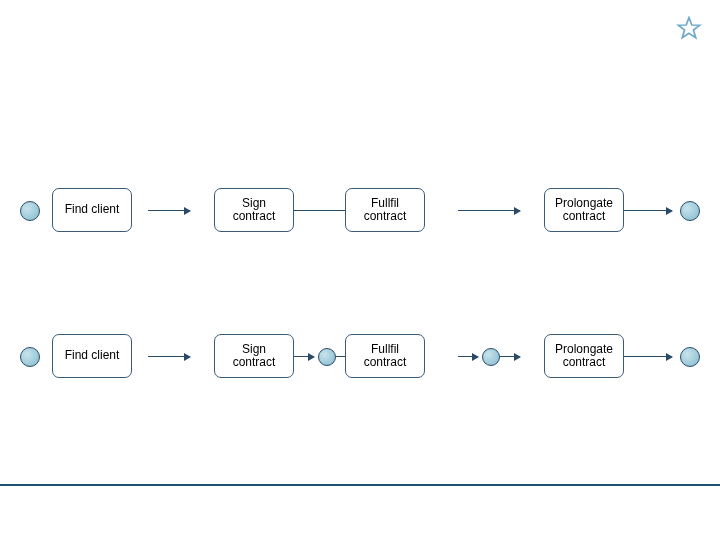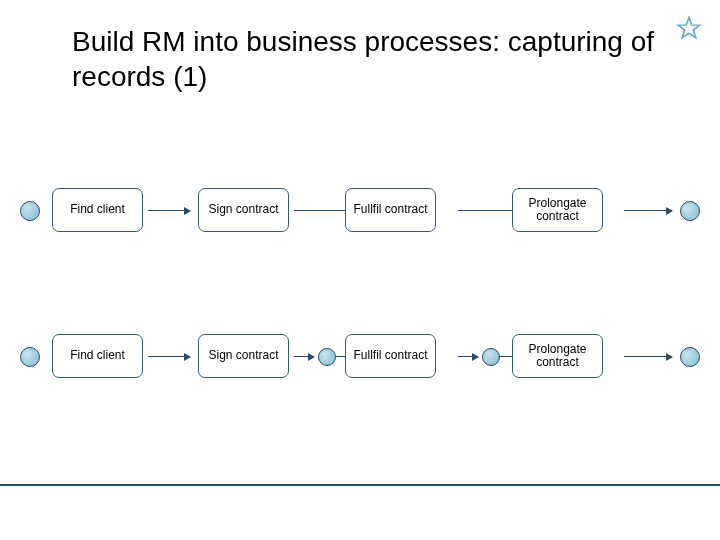--- a/index.html
+++ b/index.html
@@ -2,53 +2,52 @@
 <html><head>
 <meta charset="utf-8">
 <style>
   body{margin:0;font-family:Arial,Helvetica,sans-serif;background:#fff}
   .slide{position:relative;width:720px;height:540px;box-sizing:border-box}
   .title{position:absolute;left:72px;top:24px;font-size:28px;font-weight:400;line-height:1.25;color:#000}
   .star{position:absolute;right:18px;top:16px}
   .row{position:absolute;left:0;width:720px}
 
   .node-box{position:absolute;display:flex;align-items:center;justify-content:center;
-    width:91px;height:44px;box-sizing:border-box;
+    width:80px;height:44px;box-sizing:border-box;
     border:1px solid #3a5a7a;border-radius:7px;background:#fff;
-    font-size:12px;line-height:1.1;text-align:center;padding:2px}
+    font-size:12px;line-height:1.1;text-align:center;padding:8px}
   .bullet{position:absolute;width:18px;height:18px;border:1px solid #2a4a6a;border-radius:50%;
     background:radial-gradient(circle at 35% 35%,#c7e4ed,#83b9cc)}
   .small-bullet{position:absolute;width:16px;height:16px;border:1px solid #2a4a6a;border-radius:50%;
     background:radial-gradient(circle at 35% 35%,#c7e4ed,#83b9cc)}
 
   .arrow{position:absolute;height:1px;background:#2a4a6a}
   .arrow::after{content:"";position:absolute;right:-1px;top:-3px;border-left:7px solid #2a4a6a;
     border-top:4px solid transparent;border-bottom:4px solid transparent}
 
   .divider{position:absolute;left:0;bottom:54px;width:720px;height:2px;background:#1f4f73}
 
   
   .xs{left:20px}
   .c1{left:52px}
   .a1{left:148px;width:42px}
-  .c2{left:198px}
+  .c2{left:214px}
   .a2{left:294px;width:60px}
   .c3{left:345px}
   .a3{left:458px;width:62px}
-  .c4{left:512px}
+  .c4{left:544px}
   .ae{left:624px;width:48px}
   .xe{left:680px}
 
 </style>
 </head>
 <body>
 
 <div class="slide">
 
-  <div class="title">Build RM into business processes: capturing of records (1)</div>
 
   <span class="star">
     <svg width="26" height="26" viewBox="0 0 24 24">
       <polygon points="12,1.5 14.6,8.3 21.9,8.5 16.1,13 18.2,20 12,15.9 5.8,20 7.9,13 2.1,8.5 9.4,8.3" fill="none" stroke="#6faacb" stroke-width="1.6"></polygon>
     </svg>
   </span>
 
   <div class="row" style="top:188px">
     <span class="bullet xs" style="top:13px"></span>
 

